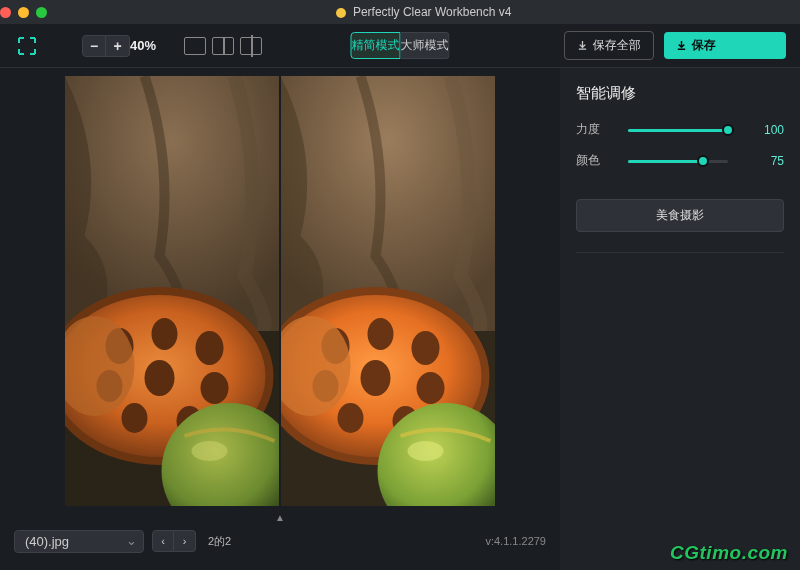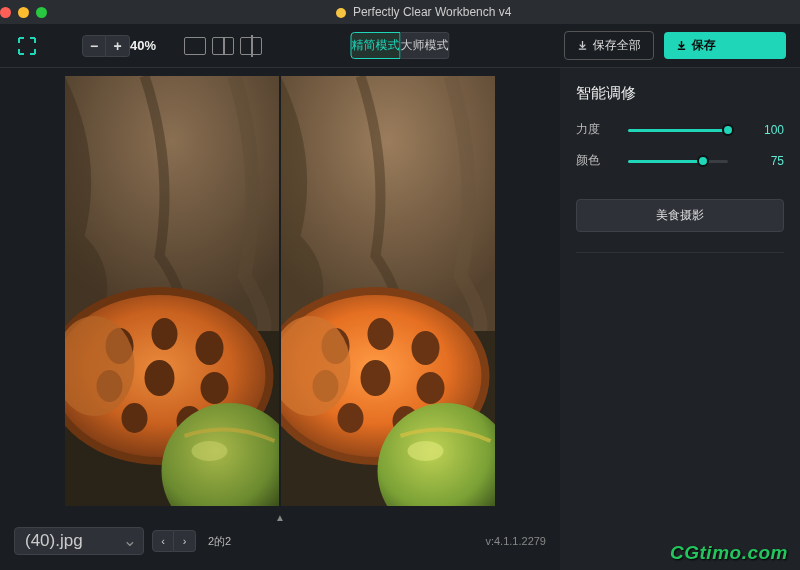--- a/index.html
+++ b/index.html
@@ -38,21 +38,21 @@
   .savebtn.main { background:#1fd6b8; border:none; color:#0a0a0a; font-weight:600;}
   
   .main { flex:1; display:flex; overflow:hidden;}
   .canvas-area { flex:1; display:flex; flex-direction:column; align-items:center; padding:8px 0 0 0; background:#1a1d21;}
   .preview { width:430px; height:430px; display:flex; gap:2px;}
   .preview-half { flex:1; overflow:hidden; position:relative;}
   .preview-half svg { width:100%; height:100%; display:block;}
   .collapse-arrow { margin-top:6px; color:#888; font-size:10px;}
   
   .bottombar { height:36px; display:flex; align-items:center; padding:0 14px; gap:8px; background:#1a1d21;}
-  .file-dd { background:#2e3238; border:1px solid #3d4148; border-radius:4px; padding:3px 32px 3px 10px; font-size:17px; color:#ccc; position:relative; min-width:130px;}
+  .file-dd { background:#2e3238; border:1px solid #3d4148; border-radius:4px; padding:3px 32px 3px 10px; font-size:13px; color:#ccc; position:relative; min-width:130px;}
   .file-dd::after{content:"⌄"; position:absolute; right:6px; top:2px; color:#888;}
   .navarrows{display:flex; gap:0;}
   .navbtn{width:22px;height:22px;background:#2e3238;border:1px solid #3d4148;color:#ccc;display:flex;align-items:center;justify-content:center;font-size:11px;cursor:pointer;}
   .navbtn:first-child{border-radius:4px 0 0 4px;}
   .navbtn:last-child{border-radius:0 4px 4px 0;border-left:none;}
   .pageinfo{font-size:11px;color:#bbb;margin-left:4px;}
   .version{margin-left:auto;font-size:11px;color:#888;}
   .watermark{position:absolute; right:12px; bottom:6px; font-size:19px; font-weight:800; font-style:italic; color:#22c55e; text-shadow:1px 1px 2px #000; letter-spacing:0.5px;}
   
   .panel { width:240px; background:#1f2226; padding:16px 16px 10px 16px; display:flex; flex-direction:column; gap:14px;}

